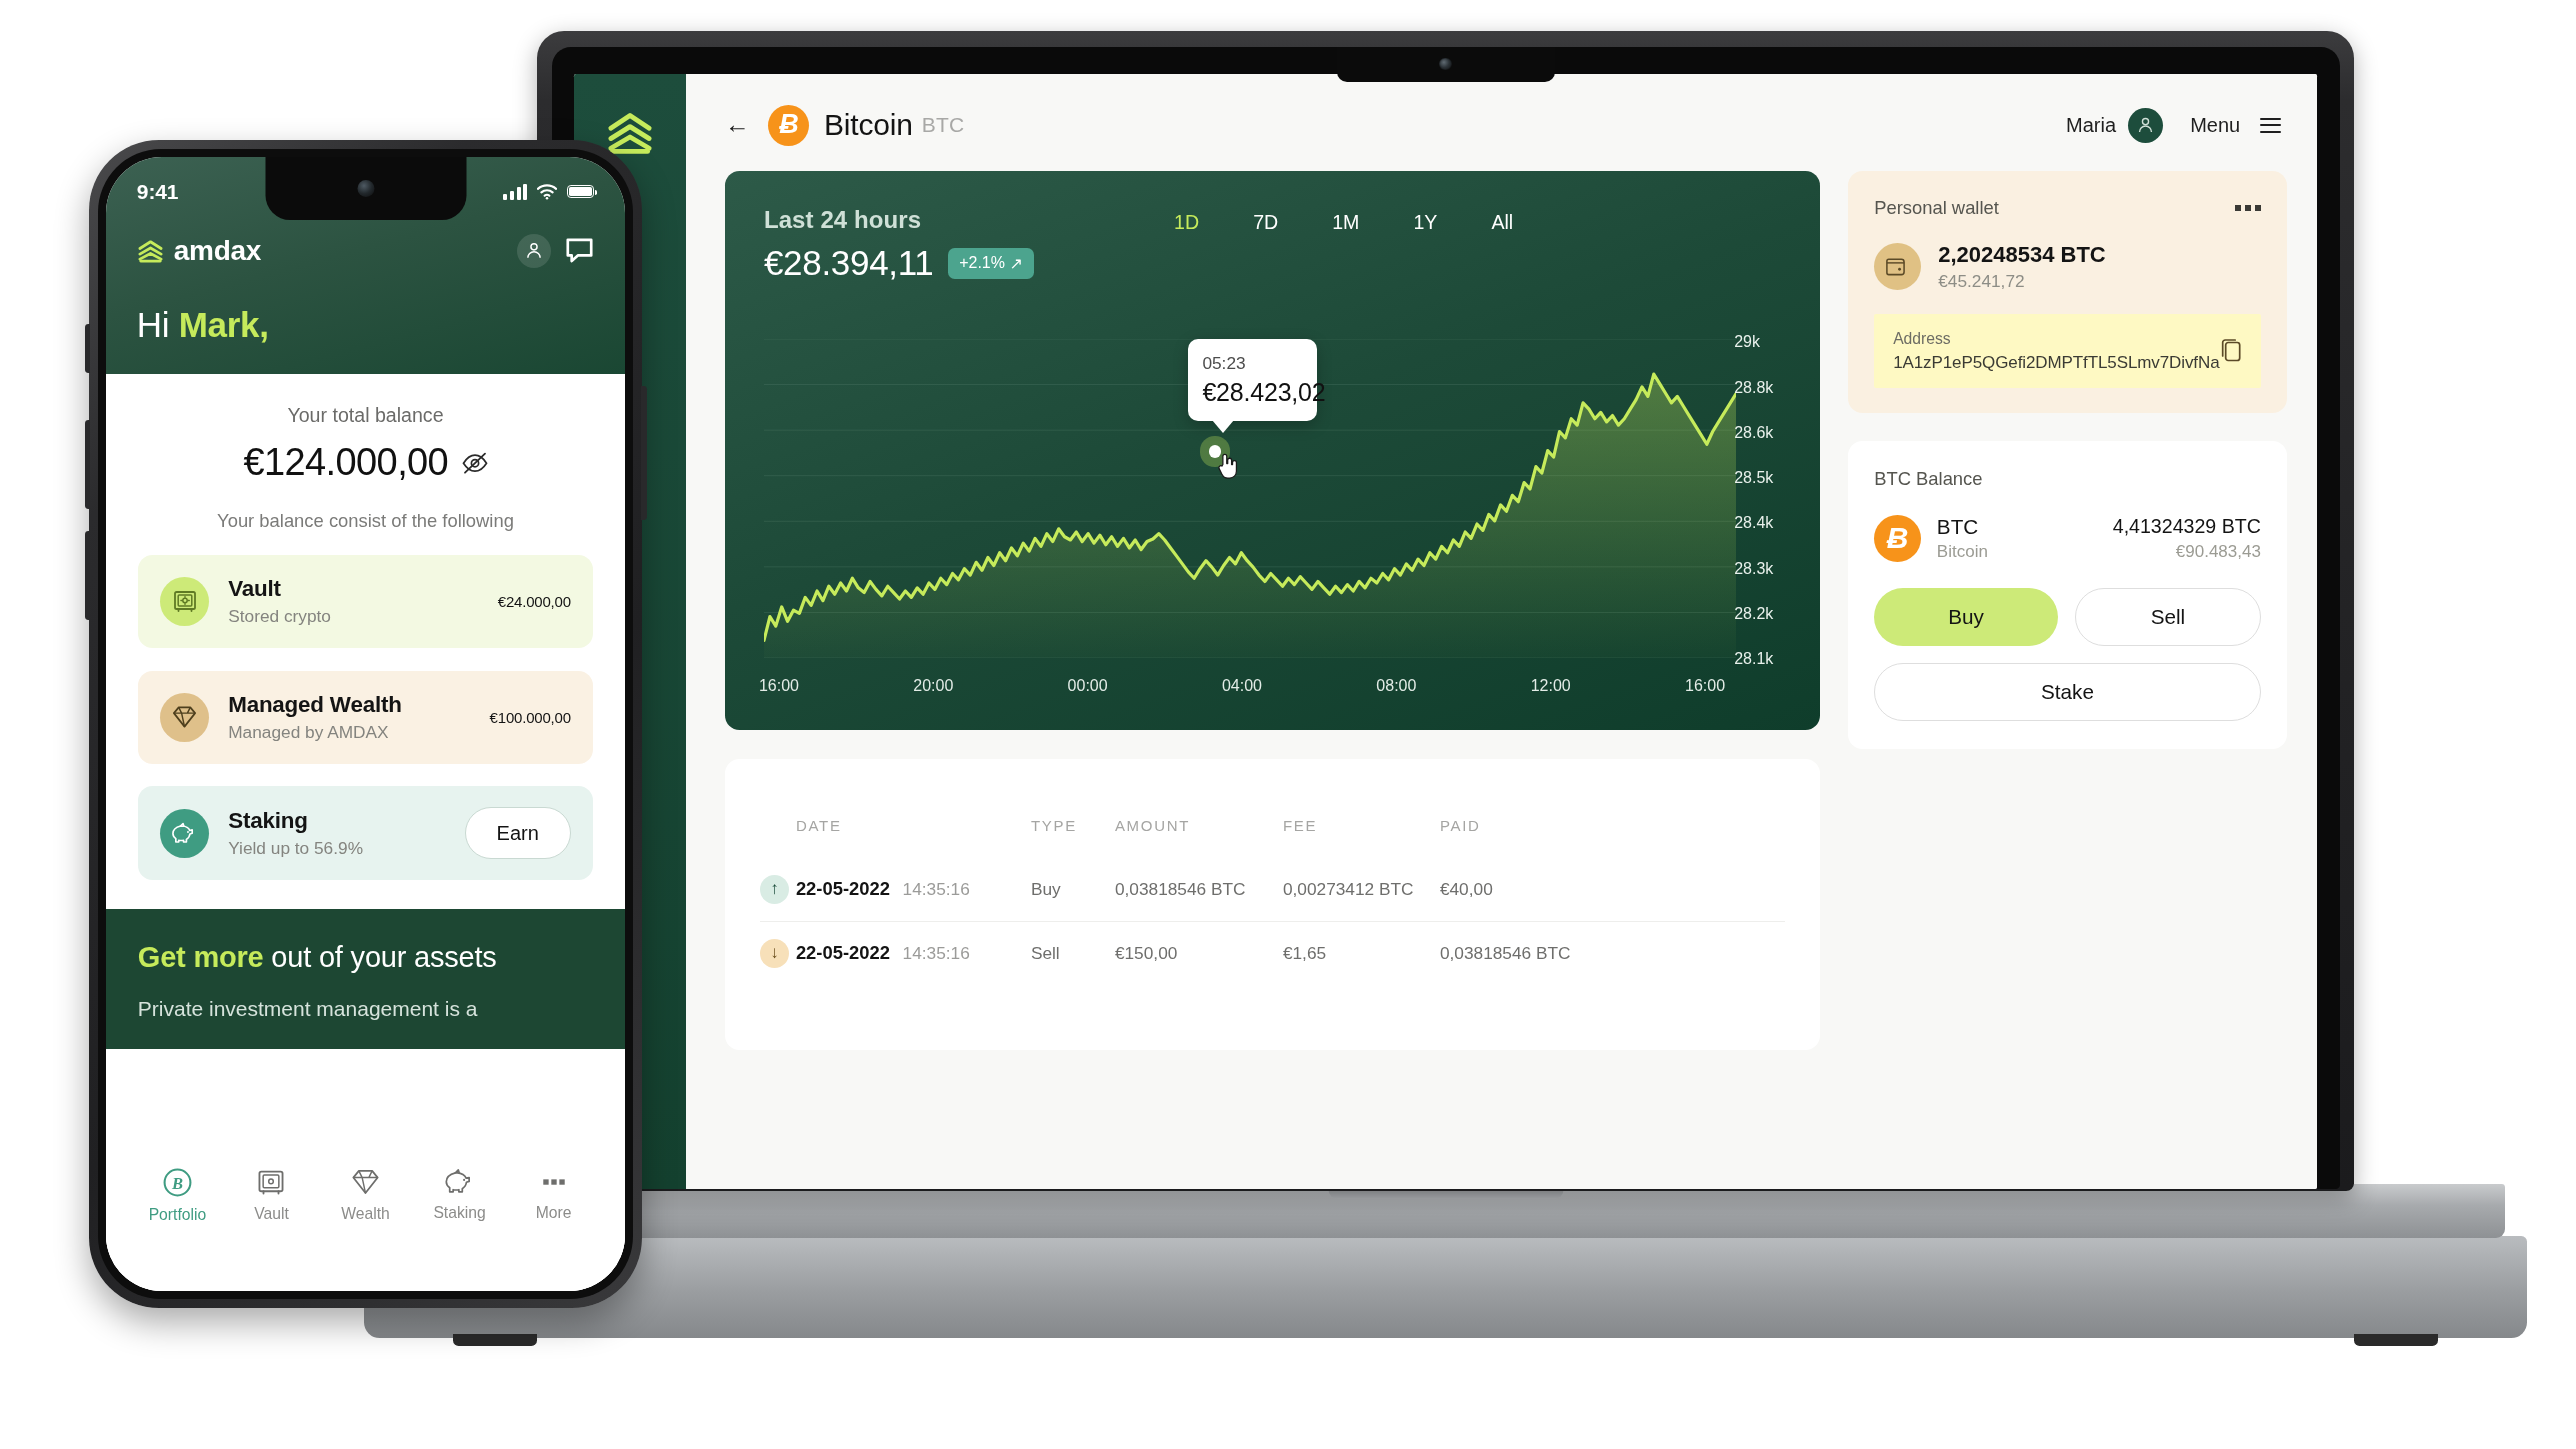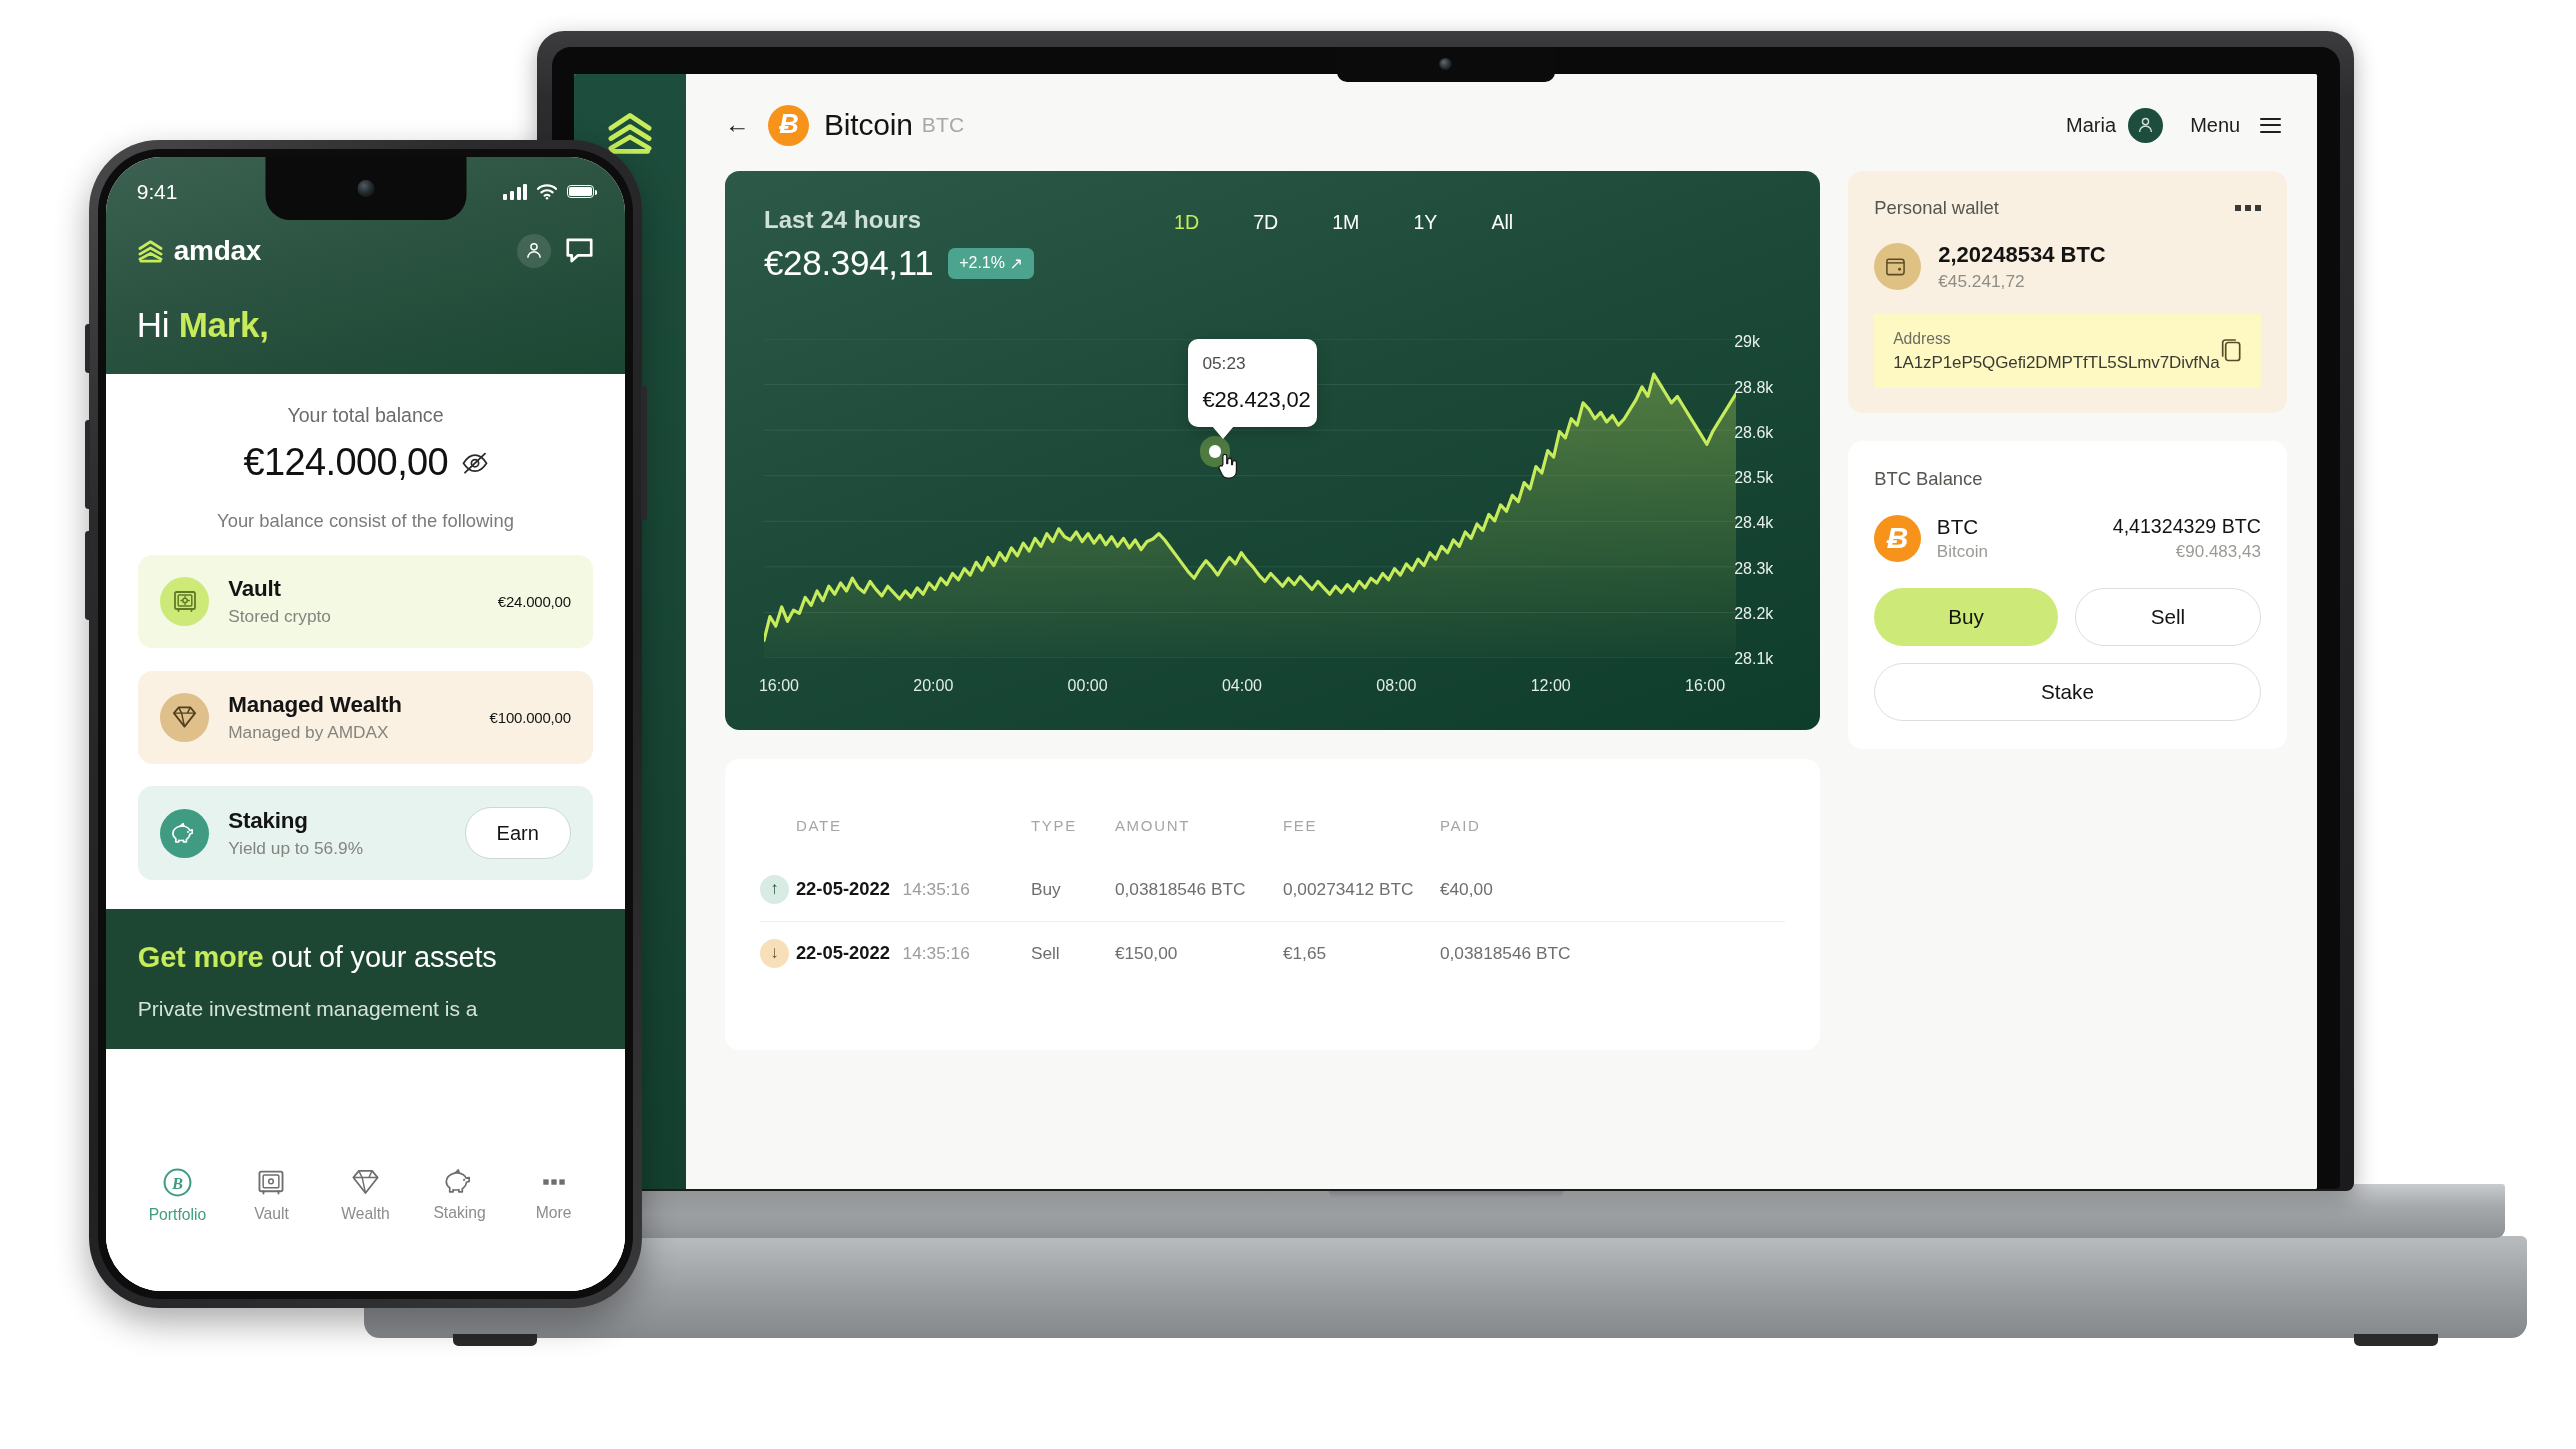--- a/index.html
+++ b/index.html
@@ -80,21 +80,21 @@
   .plot svg { width:100%; height:100%; display:block;}
   .ylabels { position:absolute; right:19px; top:162px; height:335px; width:67px;
      display:flex; flex-direction:column; justify-content:space-between;
      color:#e9f1ec; font-size:16px; text-align:left;}
   .xlabels { position:absolute; left:34px; right:95px; top:506px; display:flex;
      justify-content:space-between; color:#e3ece7; font-size:16px;}
   .tooltip { position:absolute; left:463px; top:168px; width:129px;
      background:#fff; border-radius:10px; padding:13.4px 14.5px 14.5px 14.5px; z-index:12;
      box-shadow:0 4.5px 14.5px rgba(0,0,0,.22);}
   .tooltip .t-time { font-size:17.3px; color:#4c4c4c;}
-  .tooltip .t-val { font-size:22px; color:#111; margin-top:13px; letter-spacing:-0.2px;}
+  .tooltip .t-val { font-size:25px; color:#111; margin-top:4px; letter-spacing:-0.2px;}
   .tooltip:after { content:""; position:absolute; left:24.6px; bottom:-12.3px;
      border-left:11.2px solid transparent; border-right:11.2px solid transparent;
      border-top:13.4px solid #fff;}
   .hover-dot { position:absolute; left:484px; top:274px; width:12.3px; height:12.3px;
      border-radius:50%; background:#ffffff; box-shadow:0 0 0 9px rgba(198,235,91,.30); z-index:11;}
   .cursor-hand { position:absolute; left:490px; top:280px; z-index:13; }
 
   
   .tx-card { margin-top:29px; background:#fff; border-radius:14.5px; padding:32px 35px 22.4px 35px;
      min-height:291px; }
@@ -182,21 +182,21 @@
 
   .pnotch { position:absolute; top:0; left:50%; transform:translateX(-50%); width:201px;
      height:63px; background:#0b0b0b; border-radius:0 0 24.6px 24.6px; z-index:20;
      display:flex; align-items:center; justify-content:center; gap:67px;}
   .pnotch .cam { width:17px; height:17px; border-radius:50%;
      background:radial-gradient(circle at 38% 34%, #4e5a63 0%, #22282c 50%, #0b0b0b 100%);}
 
   .phead { background:linear-gradient(165deg,#3c6152 0%,#2c5341 45%,#1a4733 100%);
      padding:19px 31px 29px 31px; position:relative;}
   .pstatus { display:flex; align-items:center; height:32px; }
-  .ptime { color:#fff; font-size:21px; font-weight:400; letter-spacing:-0.1px;}
+  .ptime { color:#fff; font-size:21px; font-weight:700; letter-spacing:-0.1px;}
   .pstatus-right { margin-left:auto; display:flex; align-items:center; gap:10px;}
   .bars { display:flex; align-items:flex-end; gap:2.8px; height:17px;}
   .bars i { width:3.9px; background:#fff; border-radius:1.1px; display:block;}
   .batt { width:27px; height:13.4px; border:1.7px solid #fff; border-radius:3.9px; position:relative;
      padding:1.1px;}
   .batt:after { content:""; position:absolute; right:-3.9px; top:3.9px; width:2.2px; height:5px;
      background:#fff; border-radius:0 1.7px 1.7px 0;}
   .batt i { display:block; width:100%; height:100%; background:#fff; border-radius:1.7px;}
 
   .plogo-row { display:flex; align-items:center; margin-top:26px;}

